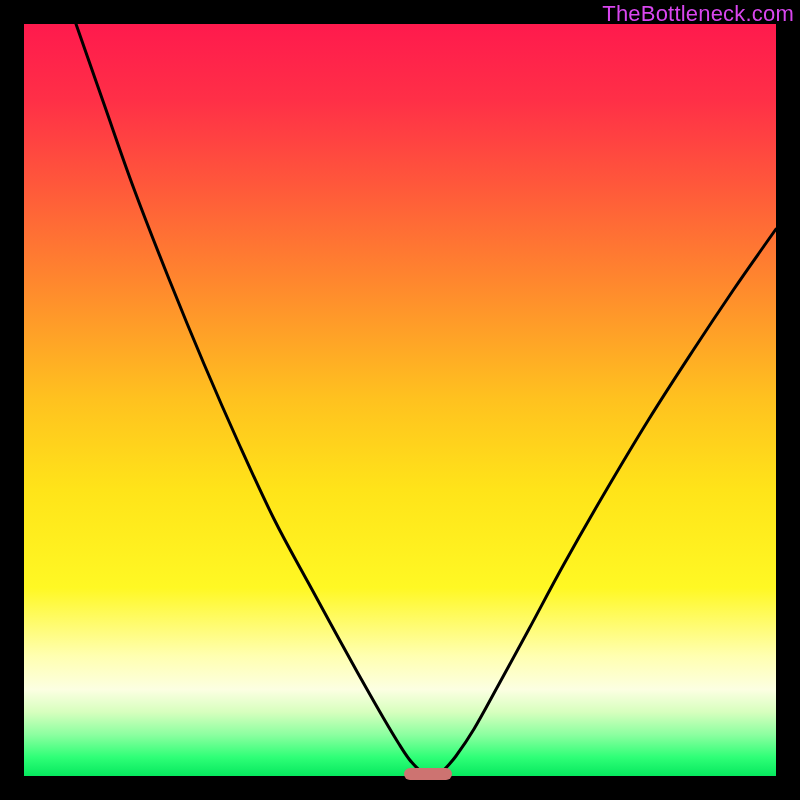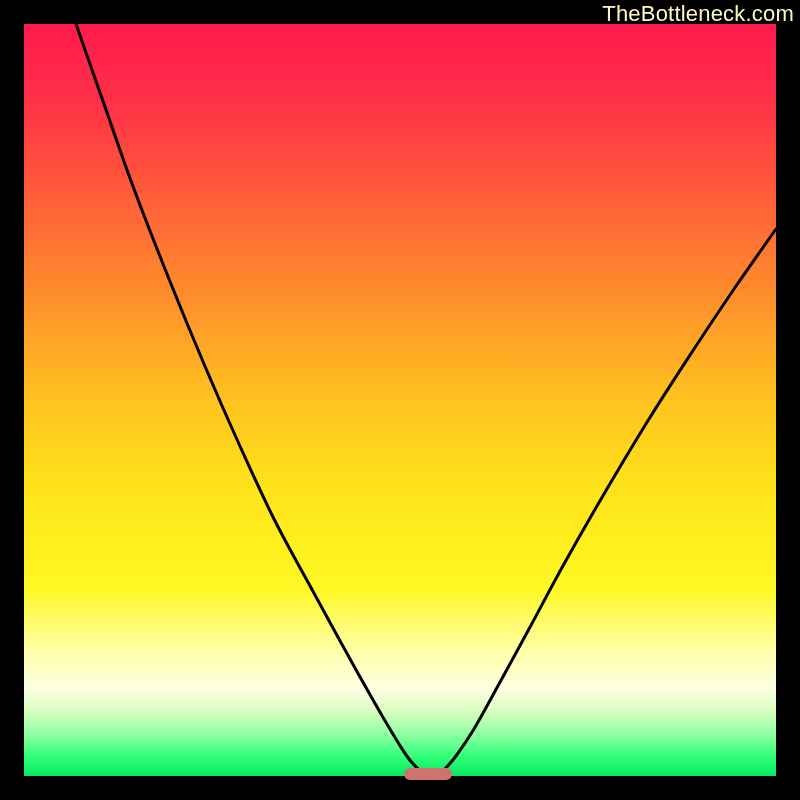--- a/index.html
+++ b/index.html
@@ -23,21 +23,21 @@
     position: absolute;
     left: 0;
     top: 0;
     width: 100%;
     height: 100%;
   }
   .watermark {
     position: absolute;
     top: 1px;
     right: 6px;
-    color: #fef9c3;
+    color: #d946ef;
     font-size: 22px;
     letter-spacing: 0.2px;
     font-weight: 400;
   }
   svg.curve {
     position: absolute;
     left: 0;
     top: 0;
     width: 100%;
     height: 100%;

